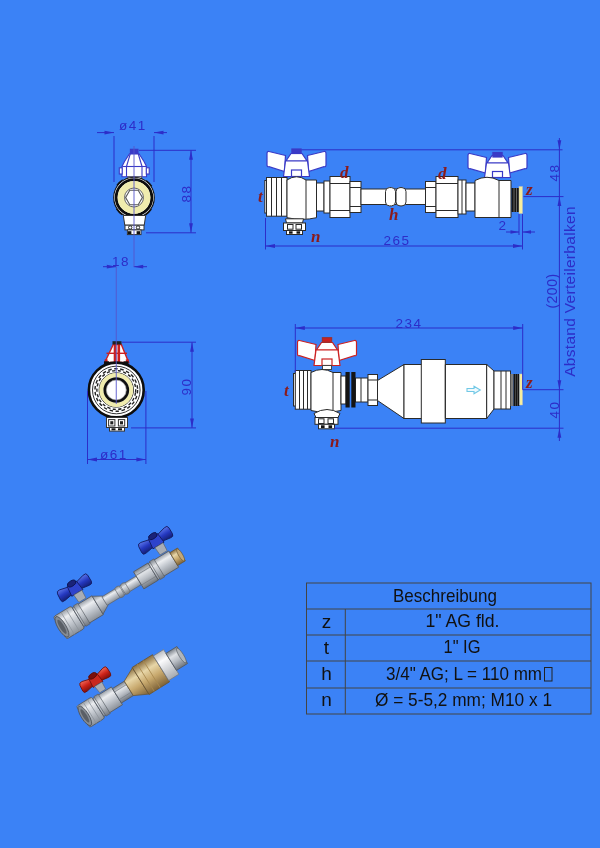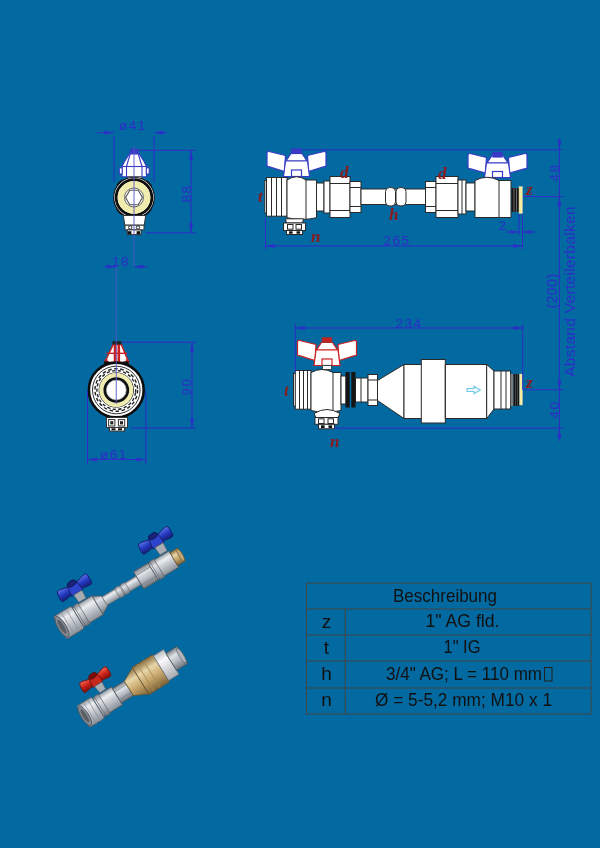--- a/index.html
+++ b/index.html
@@ -1,16 +1,16 @@
 <!DOCTYPE html>
 <html><head>
 <meta charset="utf-8">
 <style>
   html,body{margin:0;padding:0;background:#fff;}
-  #page{position:relative;width:600px;height:848px;background:#0369a1;overflow:hidden;}
+  #page{position:relative;width:600px;height:848px;background:#3b82f6;overflow:hidden;}
   svg{position:absolute;left:0;top:0;}
   .dim{font-family:"Liberation Sans",sans-serif;font-size:13.5px;fill:#2d2dc8;letter-spacing:1.5px;}
   .lbl{font-family:"Liberation Serif",serif;font-style:italic;font-weight:bold;font-size:17px;fill:#8b1a1a;}
   .tbl{font-family:"Liberation Sans",sans-serif;font-size:19px;fill:#111;}
 </style>
 </head>
 <body>
 <div id="page">
 <svg width="600" height="848" viewBox="0 0 600 848">
 

